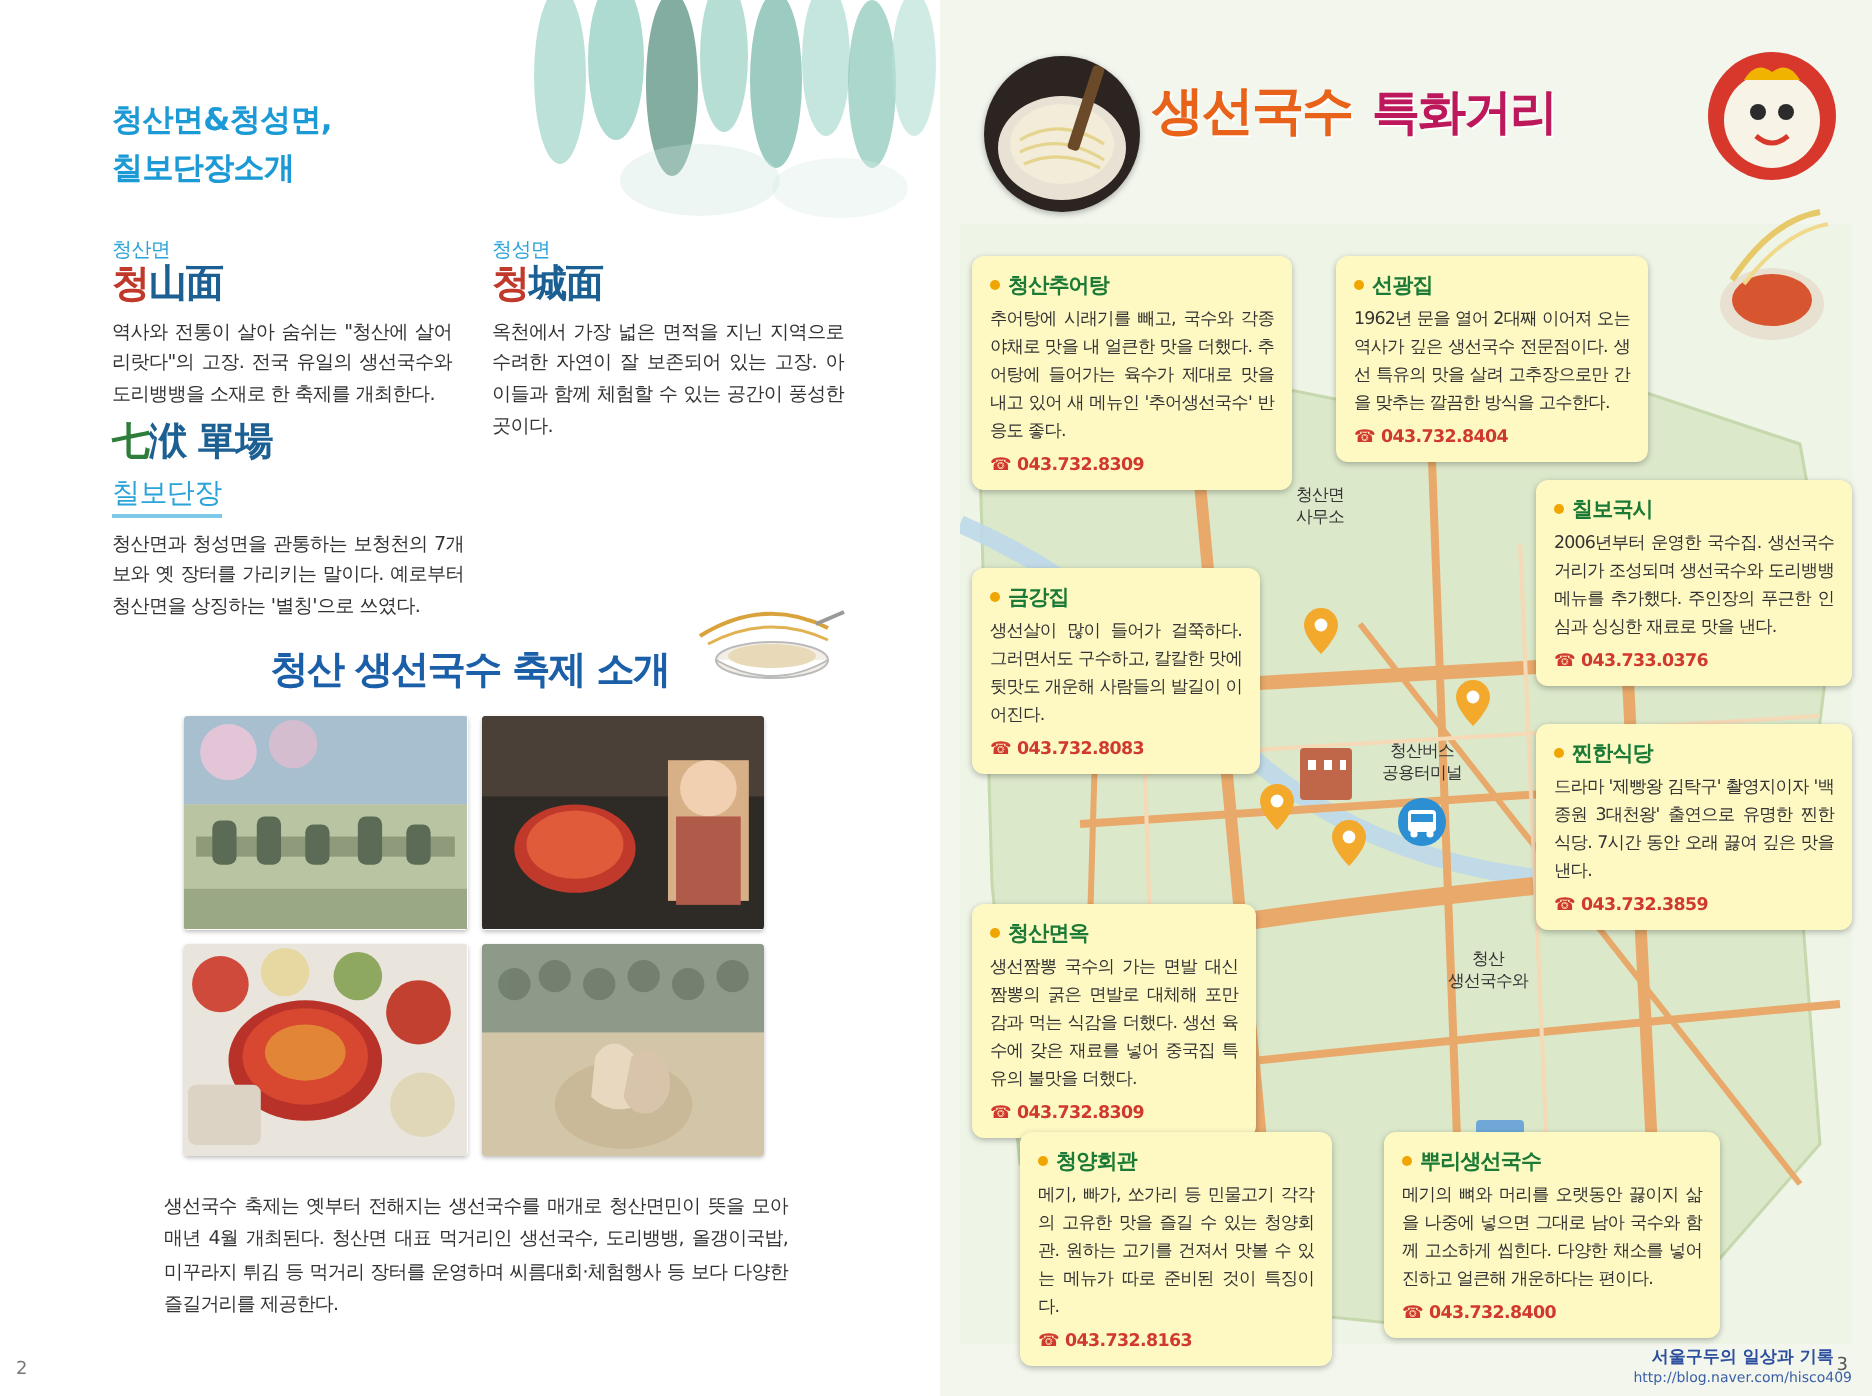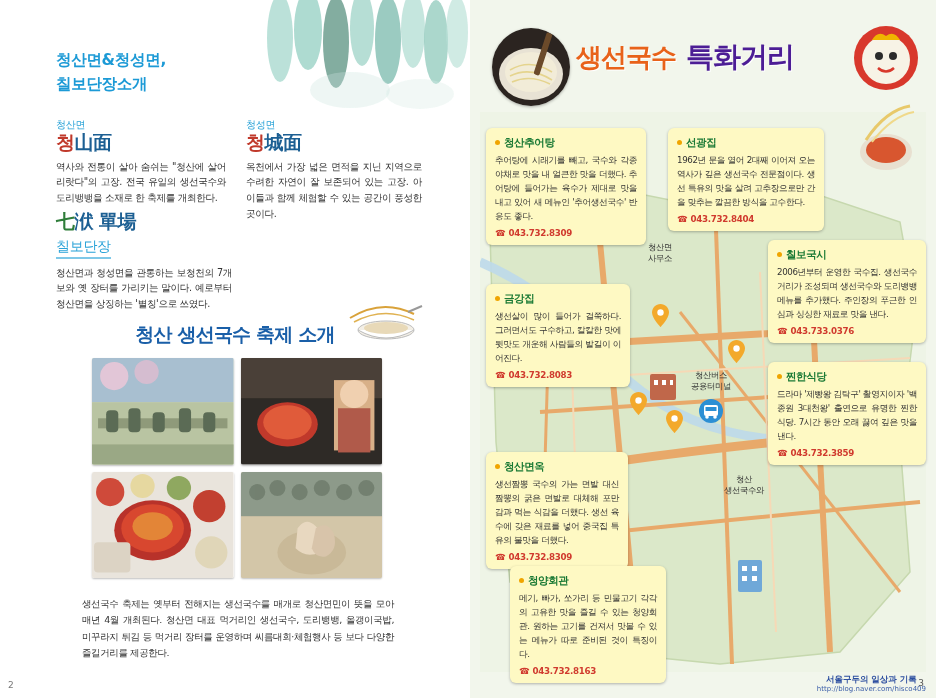--- a/index.html
+++ b/index.html
@@ -68,21 +68,21 @@
   
   .rp-photo-circle {
     position:absolute; left:22px; top:28px; width:78px; height:78px;
     border-radius:50%; overflow:hidden; box-shadow:0 1px 3px rgba(0,0,0,.3);
   }
   .rp-head-title {
     position:absolute; left:106px; top:38px;
     font-size:26px; font-weight:bold; color:#e8621a; letter-spacing:-1px;
     text-shadow:1px 1px 0 #fff;
   }
-  .rp-head-title .b { color:#4c1d95; font-size:28px; margin-left:10px;}
+  .rp-head-title .b { color:#be185d; font-size:24px; margin-left:10px;}
   .mascot {
     position:absolute; right:14px; top:22px; width:72px; height:72px;
   }
 
   .map-area {
     position:absolute; left:10px; top:112px; width:446px; height:560px;
   }
   .map-bg { position:absolute; inset:0; }
 
   .card {
@@ -400,20 +400,25 @@
       <div class="txt">생선짬뽕 국수의 가는 면발 대신 짬뽕의 굵은 면발로 대체해 포만감과 먹는 식감을 더했다. 생선 육수에 갖은 재료를 넣어 중국집 특유의 불맛을 더했다.</div>
       <div class="tel"><span class="ph">☎</span><span>043.732.8309</span></div>
     </div>
 
     <div class="card" style="left:40px; top:566px; width:156px;">
       <div class="ttl">청양회관</div>
       <div class="txt">메기, 빠가, 쏘가리 등 민물고기 각각의 고유한 맛을 즐길 수 있는 청양회관. 원하는 고기를 건져서 맛볼 수 있는 메뉴가 따로 준비된 것이 특징이다.</div>
       <div class="tel"><span class="ph">☎</span><span>043.732.8163</span></div>
     </div>
 
+    <div class="card" style="left:222px; top:566px; width:168px;">
+      <div class="ttl">뿌리생선국수</div>
+      <div class="txt">메기의 뼈와 머리를 오랫동안 끓이지 삶을 나중에 넣으면 그대로 남아 국수와 함께 고소하게 씹힌다. 다양한 채소를 넣어 진하고 얼큰해 개운하다는 편이다.</div>
+      <div class="tel"><span class="ph">☎</span><span>043.732.8400</span></div>
+    </div>
 
     <svg style="position:absolute; right:10px; top:96px; width:80px; height:80px;" viewBox="0 0 80 80">
       <ellipse cx="40" cy="56" rx="26" ry="18" fill="#e8e0d0"></ellipse>
       <ellipse cx="40" cy="54" rx="20" ry="13" fill="#d8562f"></ellipse>
       <path d="M20 44 q20 -30 44 -34" stroke="#e8c96a" stroke-width="3" fill="none"></path>
       <path d="M26 46 q20 -26 42 -30" stroke="#f0d98a" stroke-width="2" fill="none"></path>
     </svg>
 
     <div class="pg-num-right">3</div>
     <div class="credit">

